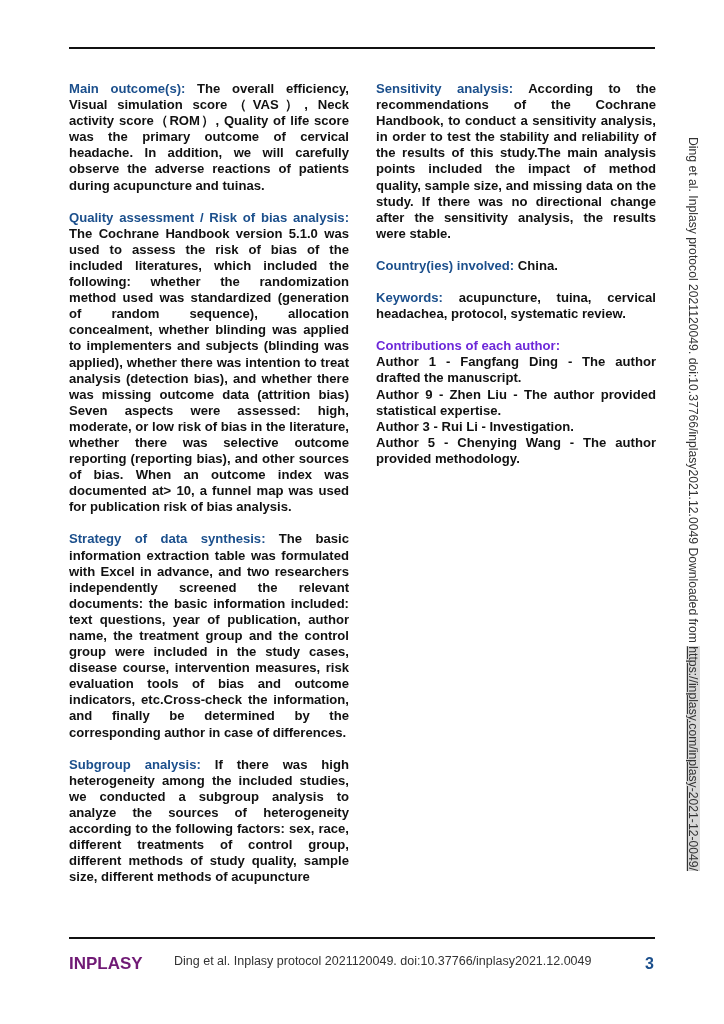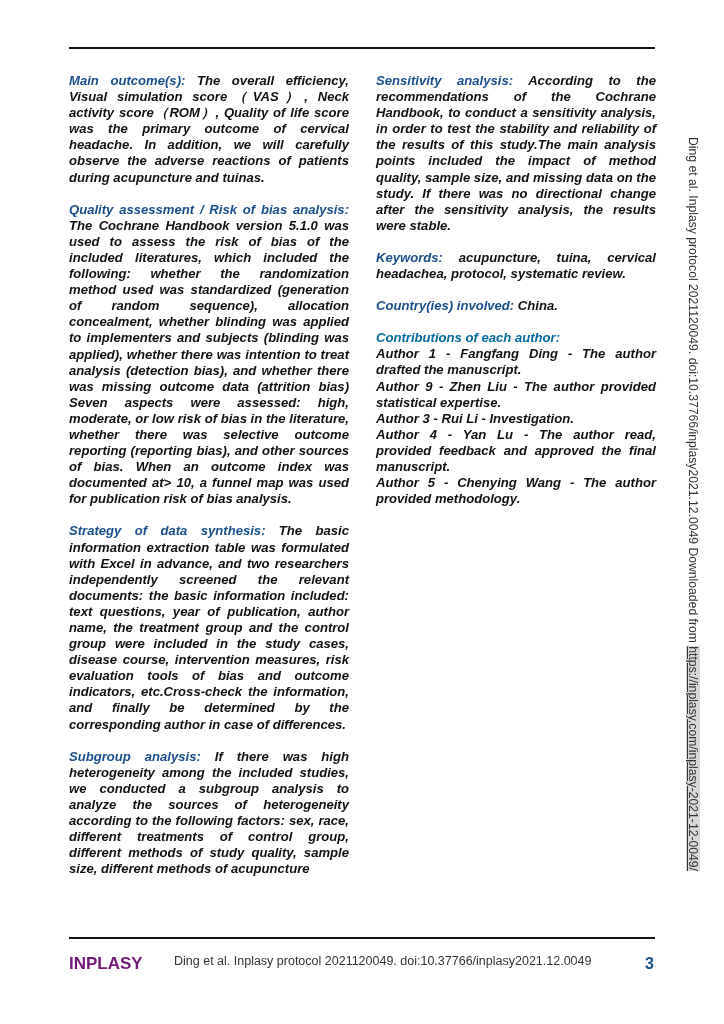--- a/index.html
+++ b/index.html
@@ -4,24 +4,24 @@
 <style>
   html, body { margin: 0; padding: 0; background: #ffffff; }
   body { width: 724px; height: 1024px; position: relative; overflow: hidden;
          font-family: "Liberation Sans", sans-serif; color: #111; }
   .rule-top { position: absolute; left: 69px; top: 47px; width: 586px; height: 2px; background: #111; }
   .rule-bottom { position: absolute; left: 69px; top: 937px; width: 586px; height: 2px; background: #111; }
   .col { position: absolute; top: 69px; width: 280px; font-size: 13.1px; line-height: 16.1px;
          font-weight: bold; text-align: justify; }
   .col-left { left: 69px; }
   .col-right { left: 376px; }
-  .sec { margin: 4px 0 16px 0; font-style: italic; }
+  .sec { margin: 12px 0 16px 0; }
   .head { color: #1b4f8c; }
   .author-line { margin: 0; }
-  .authors-head { color: #0369a1; display: block; }
+  .authors-head { color: #6d28d9; display: block; }
   .footer-brand { position: absolute; left: 69px; top: 954px; font-size: 17px; font-weight: bold; color: #701a75; }
   .footer-cite { position: absolute; left: 174px; top: 954px; font-size: 12.5px; color: #333; font-weight: normal; }
   .footer-page { position: absolute; left: 645px; top: 955px; font-size: 16px; font-weight: bold; color: #1b4f8c; }
   .side-note { position: absolute; left: 700px; top: 137px; width: 0; height: 0; }
   .side-note-inner { position: absolute; left: 0; top: 0; transform-origin: 0 0; transform: rotate(90deg);
                      white-space: nowrap; font-size: 12.2px; color: #333; font-weight: normal; }
   .side-link { background: #d8d8d8; color: #333; text-decoration: underline; }
 </style>
 </head>
 <body>
@@ -41,31 +41,30 @@
   <p class="sec">
     <span class="head">Subgroup analysis:</span><span> If there was high heterogeneity among the included studies, we conducted a subgroup analysis to analyze the sources of heterogeneity according to the following factors: sex, race, different treatments of control group, different methods of study quality, sample size, different methods of acupuncture</span>
   </p>
 </div>
 
 <div class="col col-right">
   <p class="sec">
     <span class="head">Sensitivity analysis:</span><span> According to the recommendations of the Cochrane Handbook, to conduct a sensitivity analysis, in order to test the stability and reliability of the results of this study.The main analysis points included the impact of method quality, sample size, and missing data on the study. If there was no directional change after the sensitivity analysis, the results were stable.</span>
   </p>
   <p class="sec">
-    <span class="head">Keywords:</span><span> acupuncture, tuina, cervical headachea, protocol, systematic review.</span>
+    <span class="head">Country(ies) involved:</span><span> China.</span>
   </p>
   <p class="sec">
-    <span class="head">Country(ies) involved:</span><span> China.</span>
+    <span class="head">Keywords:</span><span> acupuncture, tuina, cervical headachea, protocol, systematic review.</span>
   </p>
   <div class="sec">
     <span class="authors-head">Contributions of each author:</span>
     <p class="author-line">Author 1 - Fangfang Ding - The author drafted the manuscript.</p>
     <p class="author-line">Author 9 - Zhen Liu - The author provided statistical expertise.</p>
     <p class="author-line">Author 3 - Rui Li - Investigation.</p>
-    <p class="author-line">Author 4 - Yan Lu - The author read, provided feedback and approved the final manuscript.</p>
     <p class="author-line">Author 5 - Chenying Wang - The author provided methodology.</p>
   </div>
 </div>
 
 <div class="rule-bottom"></div>
 <div class="footer-brand">INPLASY</div>
 <div class="footer-cite">Ding et al. Inplasy protocol 2021120049. doi:10.37766/inplasy2021.12.0049</div>
 <div class="footer-page">3</div>
 
 <div class="side-note">

